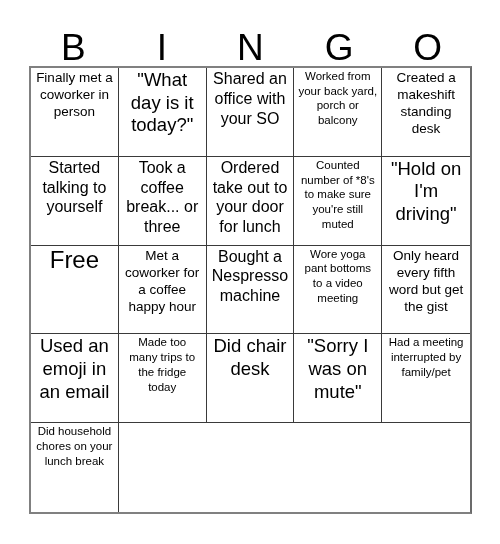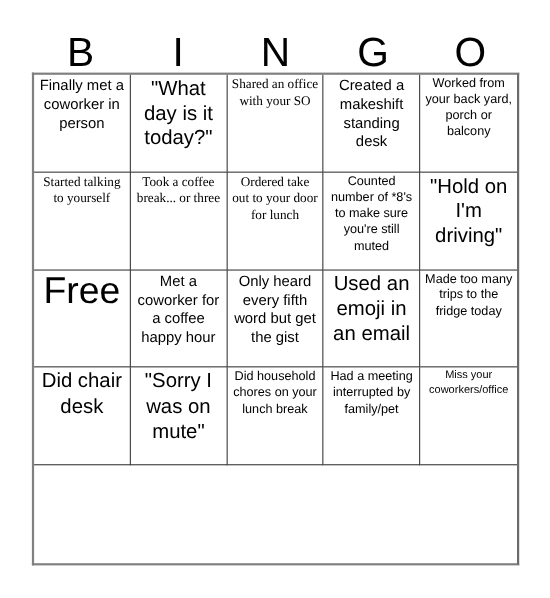--- a/index.html
+++ b/index.html
@@ -71,23 +71,23 @@
 
   .cell span {
     display: block;
     width: 100%;
   }
 
   
   .fs-xs  { font-size: 10px;   line-height: 1.30; }
   .fs-sm  { font-size: 11.5px; line-height: 1.28; }
   .fs-md  { font-size: 13.5px; line-height: 1.26; }
-  .fs-lg  { font-size: 12px;   line-height: 1.24; font-family: Liberation Serif, serif; }
+  .fs-lg  { font-size: 16px;   line-height: 1.24; }
   .fs-xl  { font-size: 18.5px; line-height: 1.22; }
-  .fs-free{ font-size: 34px;   line-height: 1.05; }
+  .fs-free{ font-size: 24px;   line-height: 1.05; }
 </style>
 </head>
 <body>
 
 <div id="card">
 
   <div id="header">
     <div class="header-cell">B</div>
     <div class="header-cell">I</div>
     <div class="header-cell">N</div>
@@ -100,25 +100,25 @@
     <div class="cell">
         <span class="fs-md">Finally met a coworker in person</span>
       </div>
     <div class="cell">
         <span class="fs-xl">"What day is it today?"</span>
       </div>
     <div class="cell">
         <span class="fs-lg">Shared an office with your SO</span>
       </div>
     <div class="cell">
-        <span class="fs-md">Created a makeshift standing desk</span>
+        <span class="fs-sm">Worked from your back yard, porch or balcony</span>
       </div>
 
     <div class="cell">
-        <span class="fs-sm">Worked from your back yard, porch or balcony</span>
+        <span class="fs-md">Created a makeshift standing desk</span>
       </div>
     <div class="cell">
         <span class="fs-lg">Started talking to yourself</span>
       </div>
     <div class="cell">
         <span class="fs-lg">Took a coffee break... or three</span>
       </div>
     <div class="cell">
         <span class="fs-lg">Ordered take out to your door for lunch</span>
       </div>
@@ -130,39 +130,42 @@
         <span class="fs-xl">"Hold on I'm driving"</span>
       </div>
     <div class="cell">
         <span class="fs-free">Free</span>
       </div>
     <div class="cell">
         <span class="fs-md">Met a coworker for a coffee happy hour</span>
       </div>
 
     <div class="cell">
+        <span class="fs-lg">Bought a Nespresso machine</span>
+      </div>
+    <div class="cell">
+        <span class="fs-sm">Wore yoga pant bottoms to a video meeting</span>
+      </div>
+    <div class="cell">
         <span class="fs-md">Only heard every fifth word but get the gist</span>
       </div>
     <div class="cell">
         <span class="fs-xl">Used an emoji in an email</span>
       </div>
     <div class="cell">
         <span class="fs-sm">Made too many trips to the fridge today</span>
       </div>
 
     <div class="cell">
         <span class="fs-xl">Did chair desk</span>
       </div>
     <div class="cell">
         <span class="fs-xl">"Sorry I was on mute"</span>
       </div>
     <div class="cell">
-        <span class="fs-sm">Did household chores on your lunch break</span>
-      </div>
-    <div class="cell">
         <span class="fs-sm">Had a meeting interrupted by family/pet</span>
       </div>
     <div class="cell">
-        <span class="fs-xs">Miss your coworkers/office</span>
+        <span class="fs-sm">Did household chores on your lunch break</span>
       </div>
 
   </div>
 </div>
 
 </body></html>

